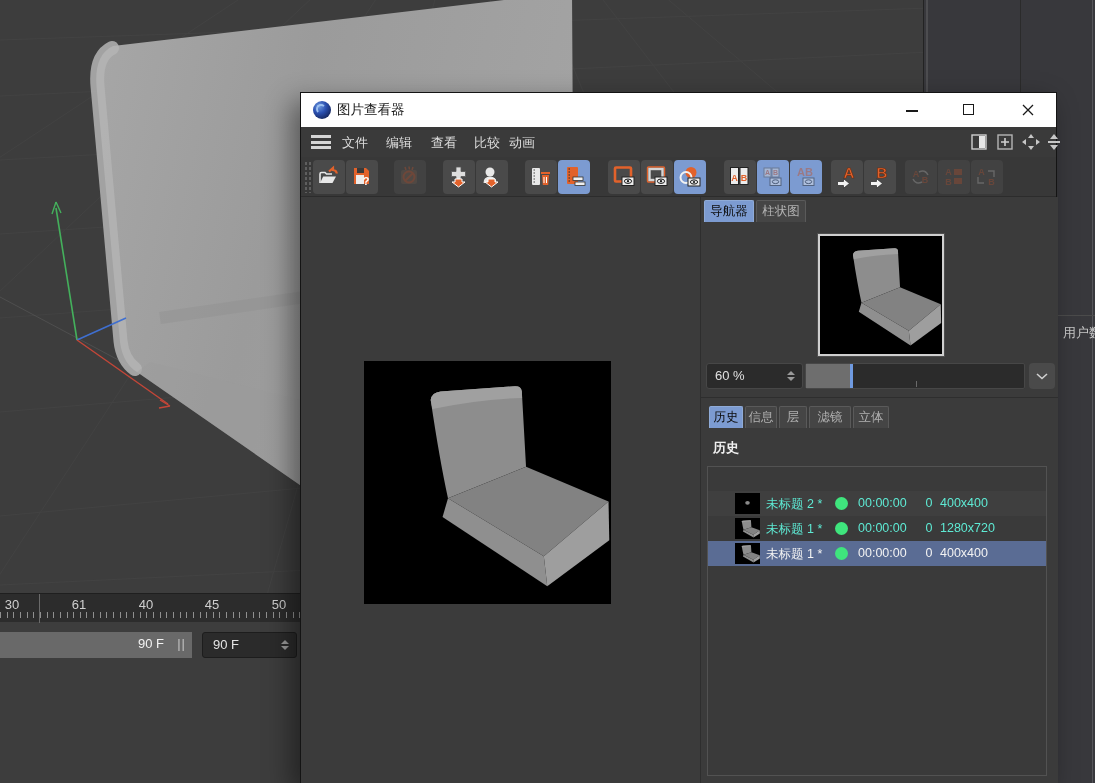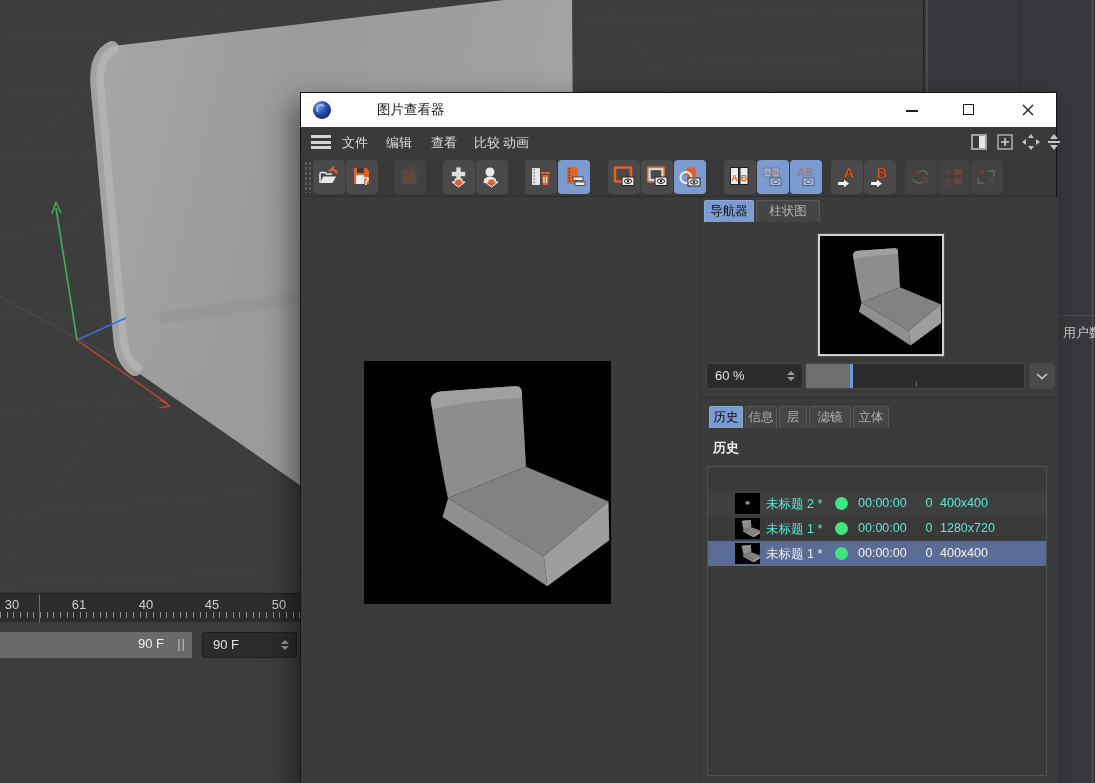--- a/index.html
+++ b/index.html
@@ -37,21 +37,21 @@
   .chev-dn { border-top:4px solid #9a9a9a; }
 
   
   .pv { position:absolute; left:300px; top:92px; width:757px; height:691px; background:#3b3b3b;
     border:1px solid #141414; box-shadow:-8px 10px 26px rgba(0,0,0,.45); }
   .titlebar { position:absolute; left:0; top:0; width:100%; height:34px; background:#ffffff; }
   .pv-logo { position:absolute; left:12px; top:8px; width:18px; height:18px; border-radius:50%;
     background:radial-gradient(circle at 35% 30%, #6d9ae0 0%, #2a4faf 40%, #13204f 85%); }
   .pv-logo i { position:absolute; left:3px; top:3px; width:10px; height:10px; border:2px solid #9dc0f0;
     border-color:#9dc0f0 transparent transparent #9dc0f0; border-radius:50%; display:block; }
-  .pv-title { position:absolute; left:36px; top:8px; font-size:13.5px; color:#151515;margin-left:40px; }
+  .pv-title { position:absolute; left:36px; top:8px; font-size:13.5px; color:#151515; }
   .wbtn { position:absolute; top:0; width:46px; height:34px; cursor:default; }
   .wbtn.min { left:588px; } .wbtn.max { left:645px; } .wbtn.cls { left:704px; }
   .wbtn .glyph-min { position:absolute; left:17px; top:17px; width:12px; height:1.5px; background:#1a1a1a; }
   .wbtn .glyph-max { position:absolute; left:17px; top:11px; width:11px; height:11px; border:1.2px solid #1a1a1a; }
 
   .menubar { position:absolute; left:0; top:34px; width:100%; height:30px; background:#3a3a3a; }
   .hamburger { position:absolute; left:10px; top:8px; width:20px; height:14px; }
   .hamburger div { width:20px; height:3px; background:#d5d5d5; margin-bottom:2.5px; }
   .menu-item { position:absolute; top:7px; font-size:13px; color:#dcdcdc; }
   .mb-icon { position:absolute; top:5px; width:20px; height:20px; }
@@ -226,21 +226,21 @@
     <div class="menubar">
       <div class="hamburger">
           <div></div>
           <div></div>
           <div></div>
         </div>
       <span class="menu-item" style="left:41px">文件</span>
       <span class="menu-item" style="left:85px">编辑</span>
       <span class="menu-item" style="left:130px">查看</span>
       <span class="menu-item" style="left:173px">比较</span>
-      <span class="menu-item" style="left:202px">动画</span>
+      <span class="menu-item" style="left:208px">动画</span>
       <svg class="mb-icon" style="left:668px" width="20" height="20">
         <rect x="3" y="3" width="14" height="14" fill="none" stroke="#cfcfcf" stroke-width="1.4"></rect>
         <rect x="10" y="4" width="6" height="12" fill="#e6e6e6"></rect>
       </svg>
       <svg class="mb-icon" style="left:694px" width="20" height="20">
         <rect x="3" y="3" width="14" height="14" fill="none" stroke="#b5b5b5" stroke-width="1.4"></rect>
         <path d="M10,6 v8 M6,10 h8" stroke="#cfcfcf" stroke-width="1.6"></path>
       </svg>
       <svg class="mb-icon" style="left:719px" width="22" height="20">
         <path d="M11,2 l3,4 h-6 z M11,18 l3,-4 h-6 z M2,10 l4,-3 v6 z M20,10 l-4,-3 v6 z" fill="#c7c7c7"></path>
@@ -403,21 +403,21 @@
     <div class="content">
       <div class="vsep"></div>
 
       <div class="preview-img">
         <svg width="247" height="243" viewBox="0 0 100 100" preserveAspectRatio="none">
           <use href="#chairG"></use>
         </svg>
       </div>
 
       <div class="tab active" style="left:403px; top:3px; width:50px">导航器</div>
-      <div class="tab" style="left:455px; top:3px; width:64px">柱状图</div>
+      <div class="tab" style="left:455px; top:3px; width:50px">柱状图</div>
 
       <div class="nav-thumb">
         <svg width="122" height="118" viewBox="0 0 100 100" preserveAspectRatio="none">
           <use href="#chairG"></use>
         </svg>
       </div>
 
       <div class="zoom-box">
         <span class="val">60 %</span>
         <div class="chev-stack">

